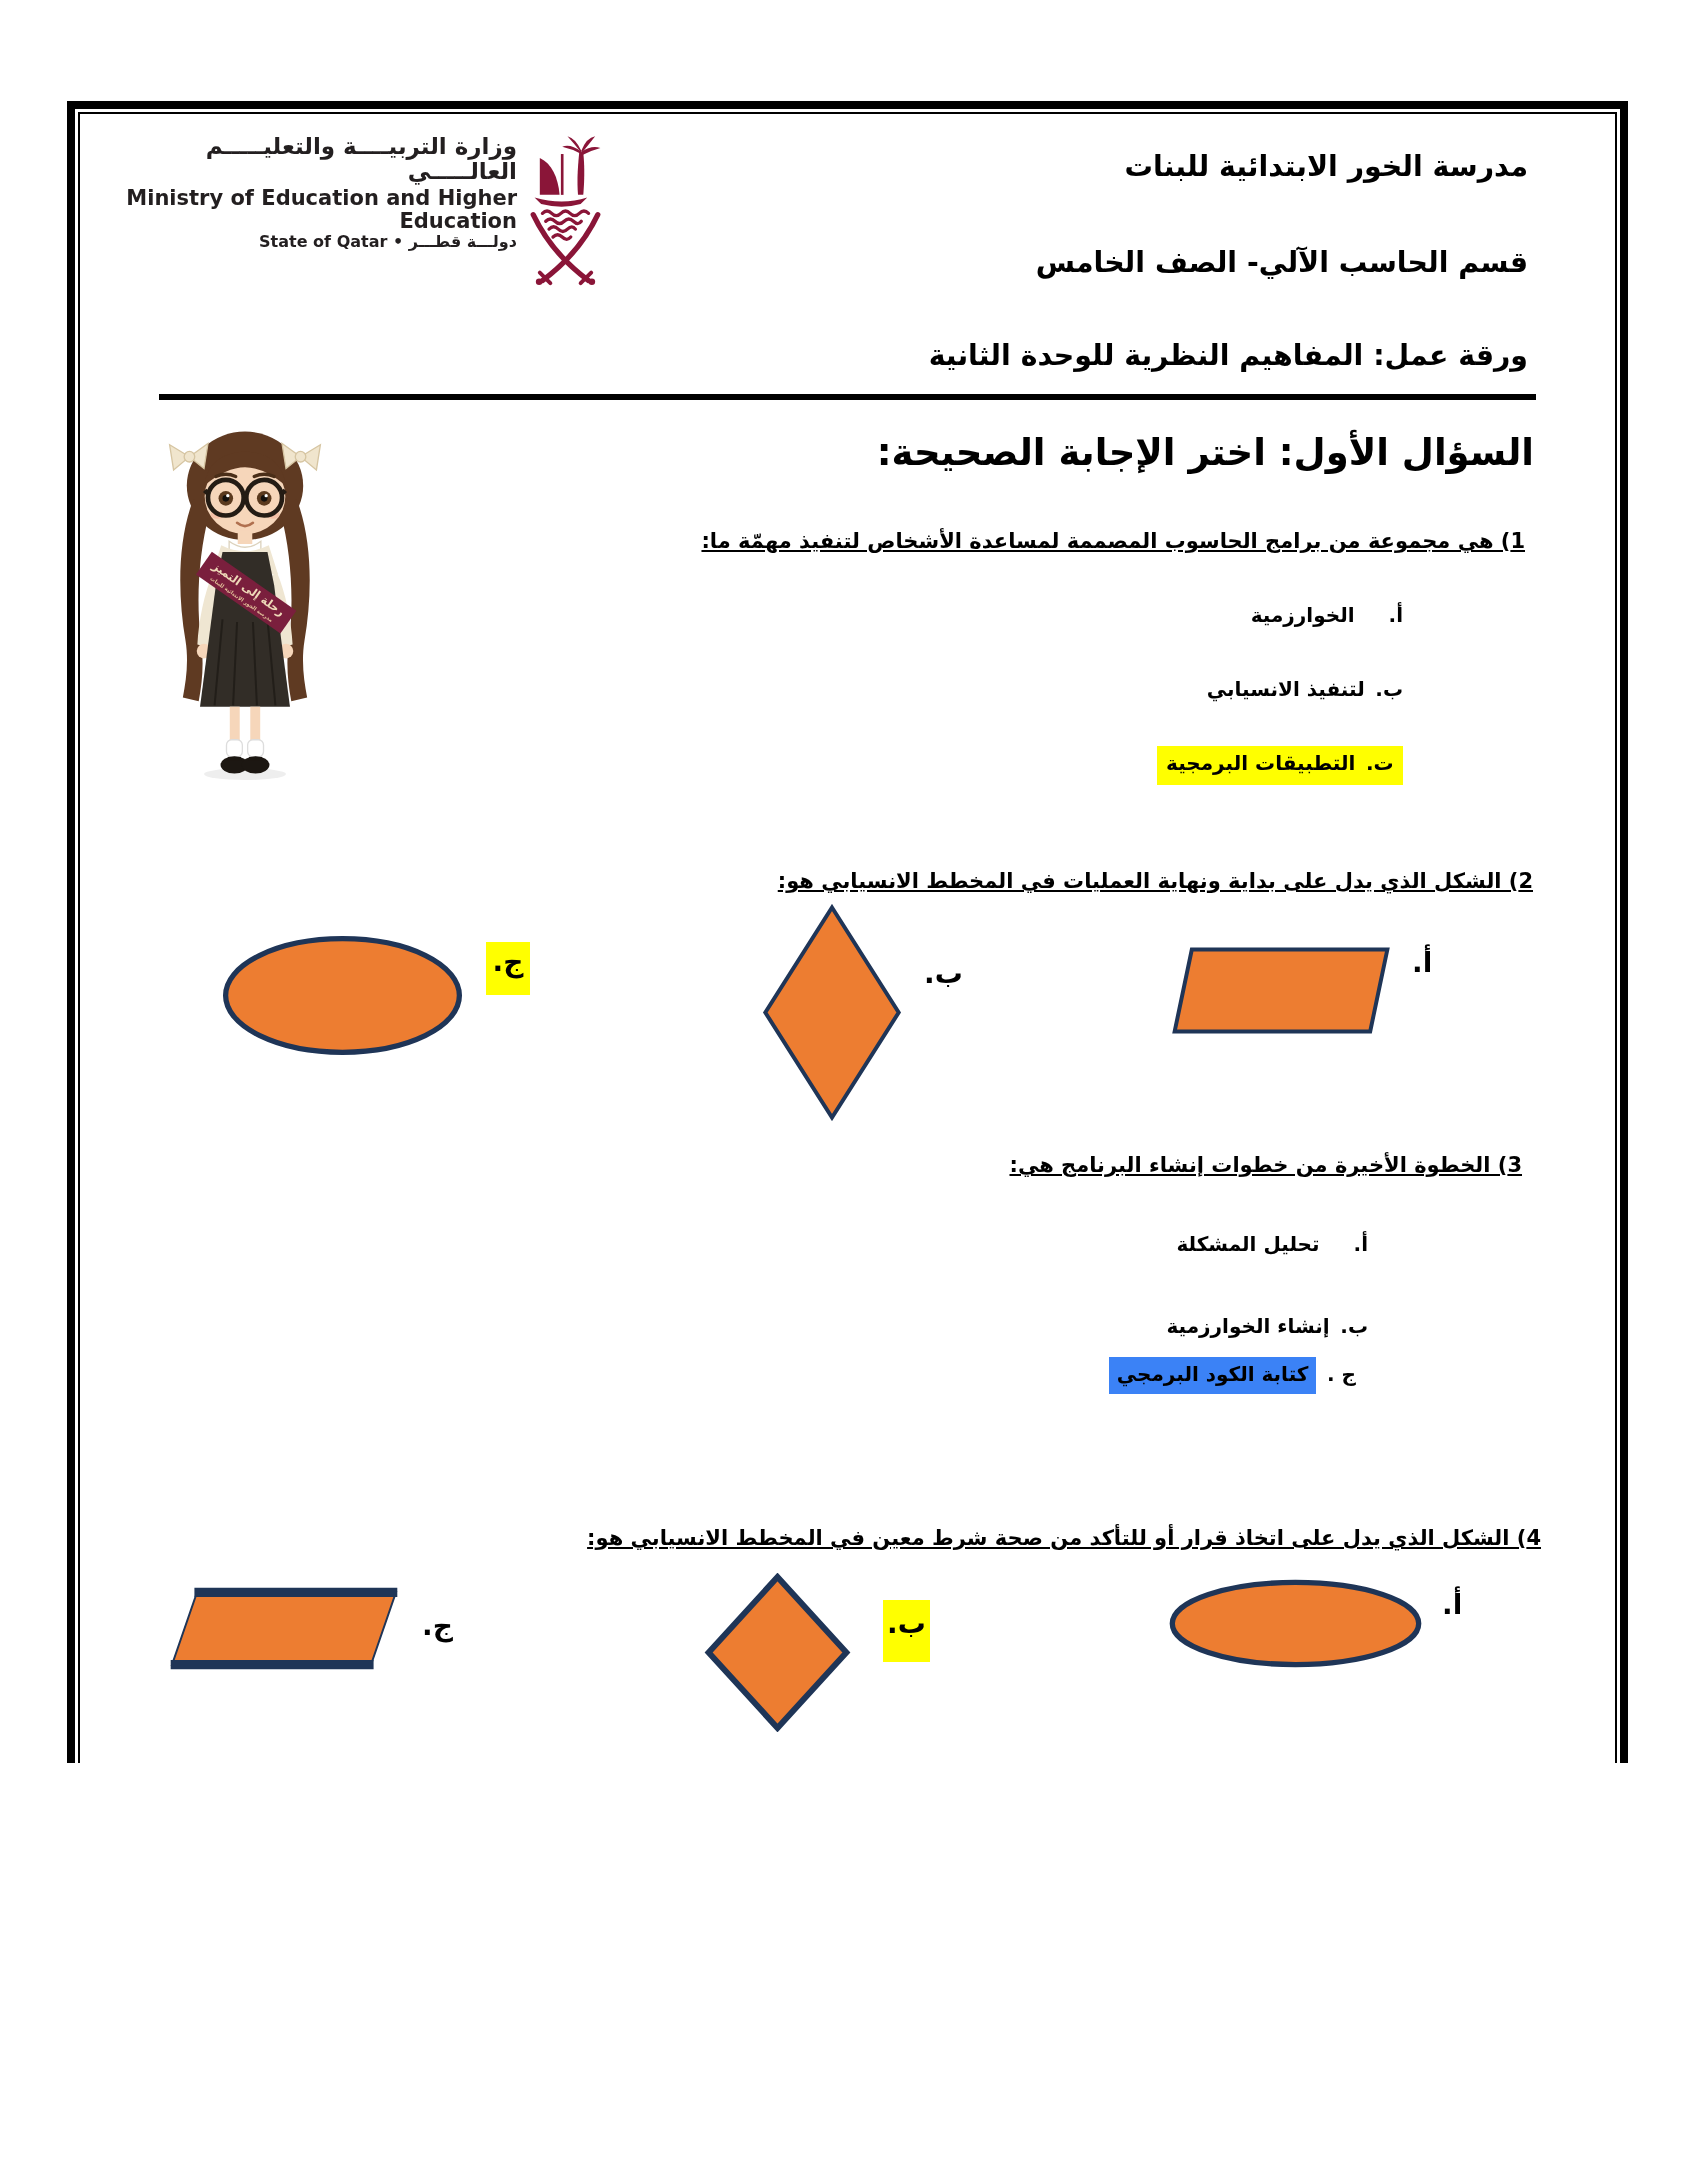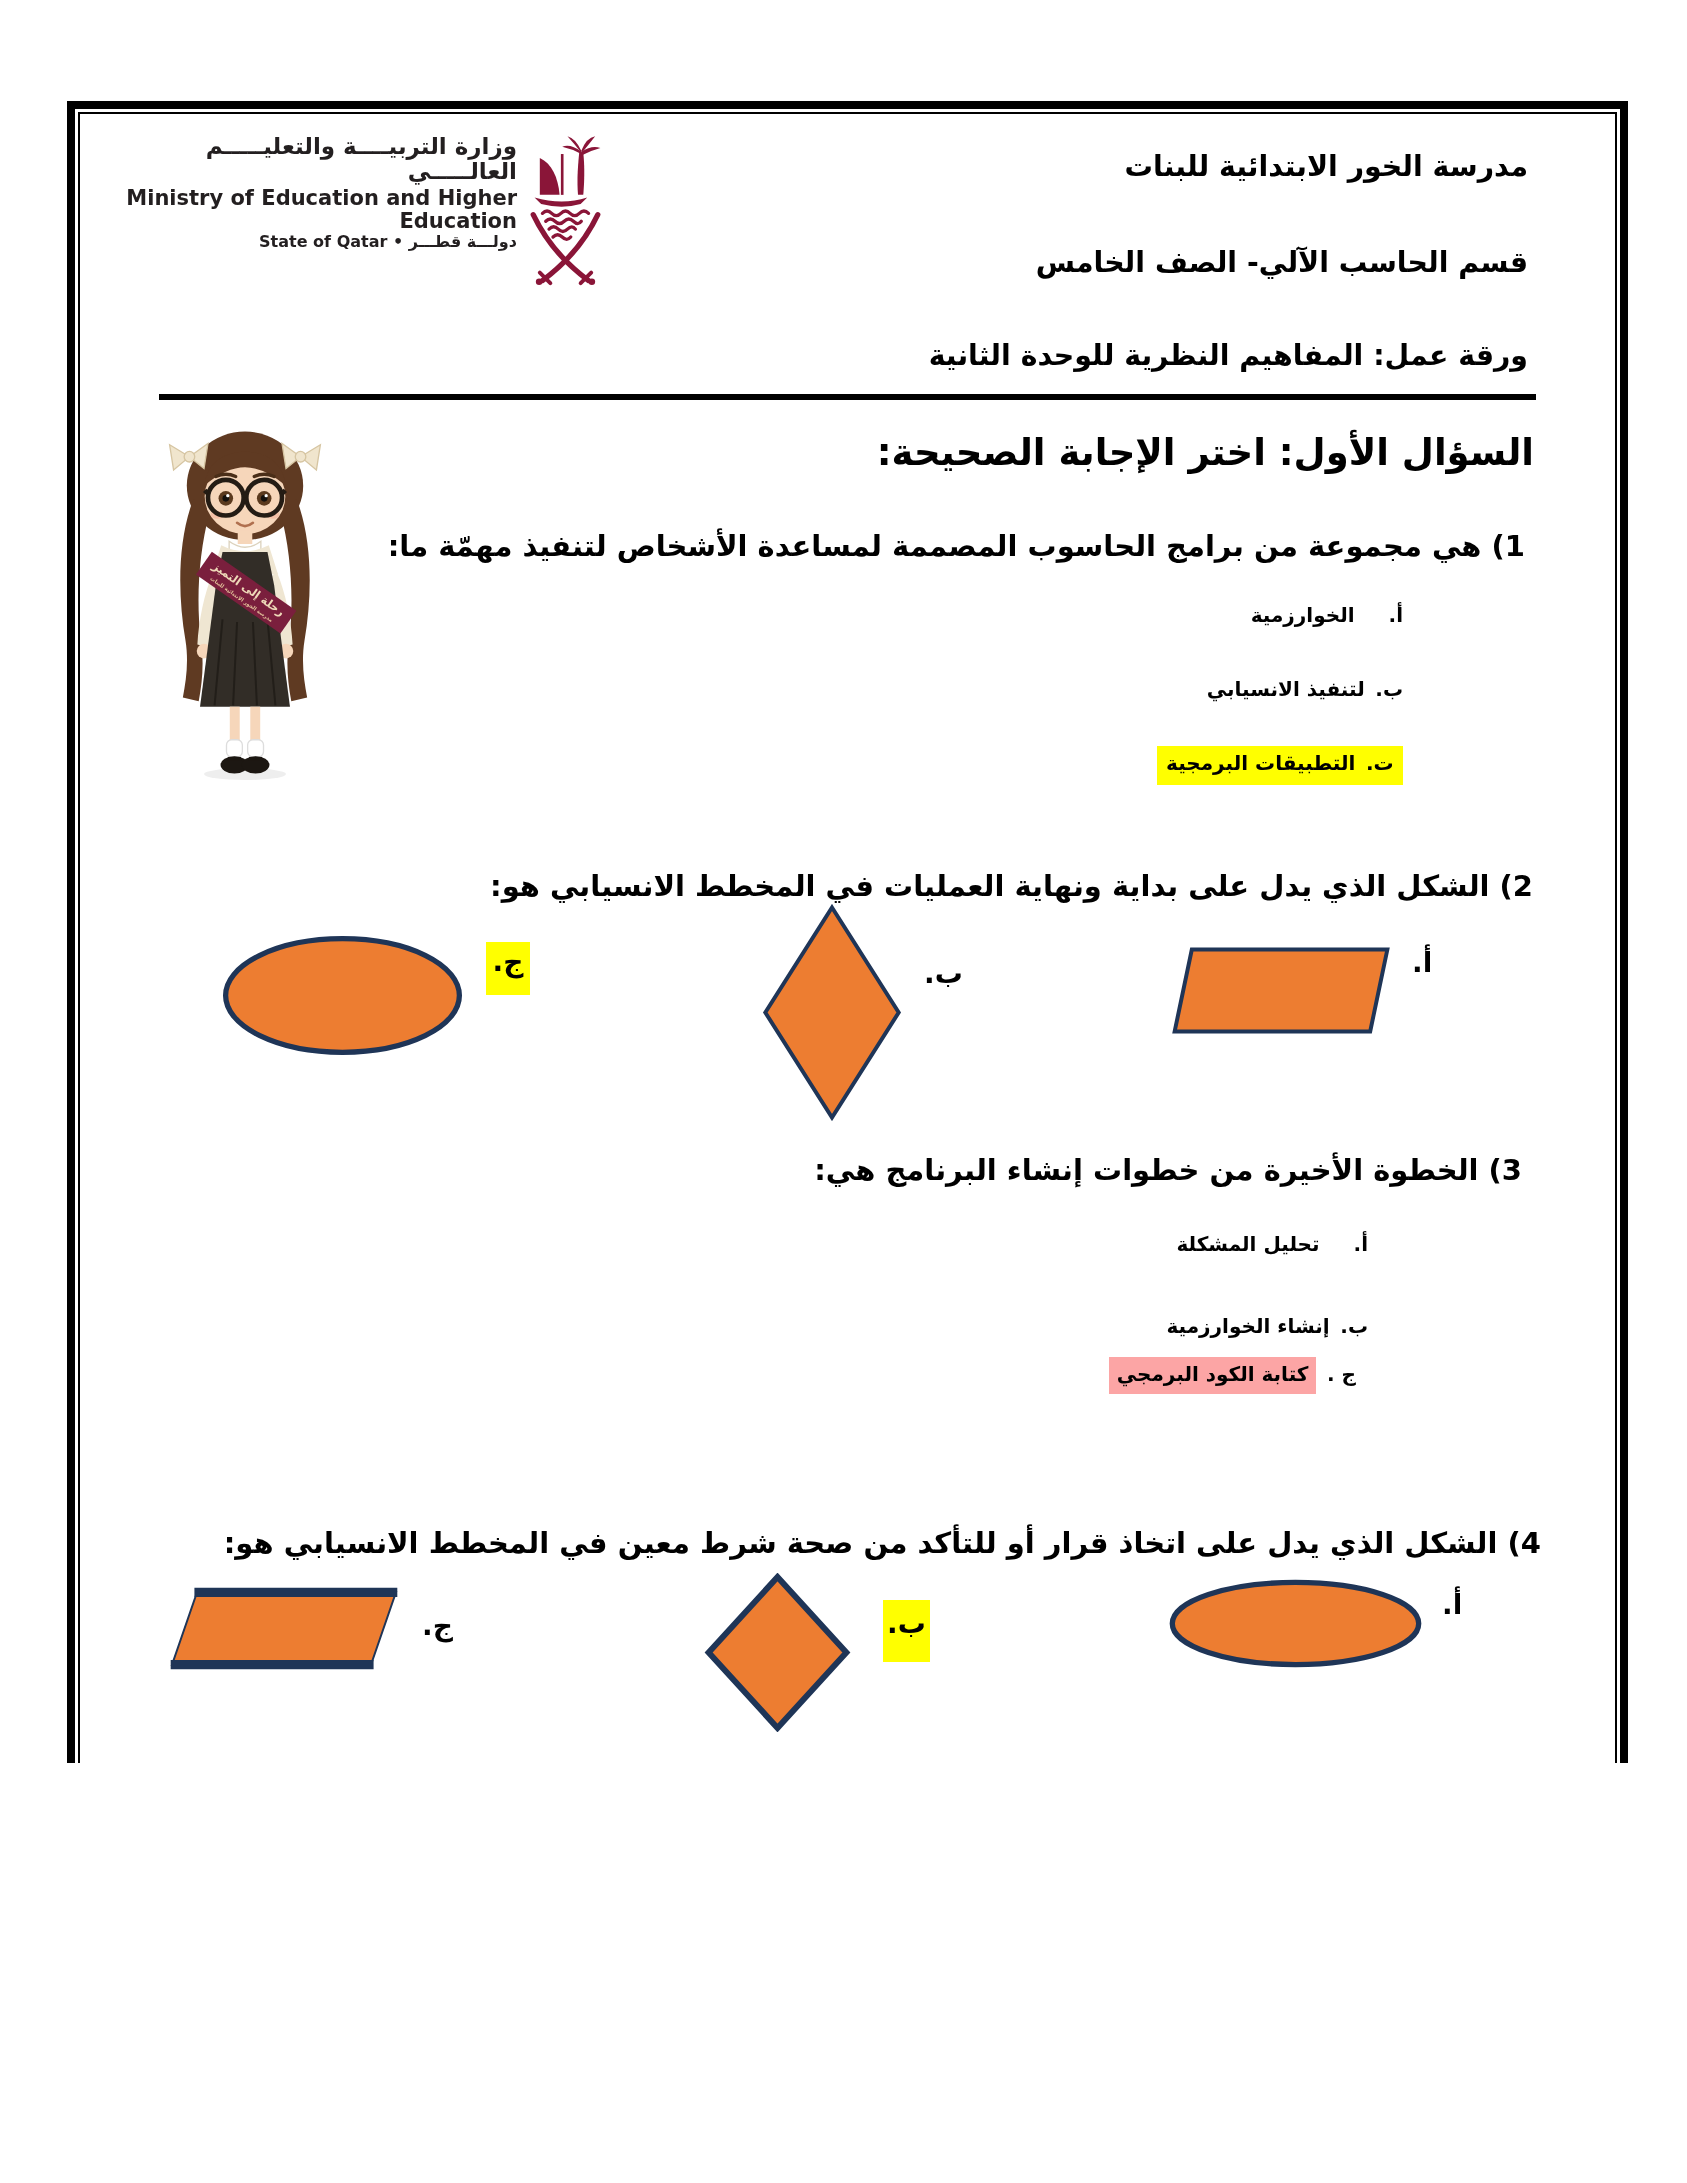--- a/index.html
+++ b/index.html
@@ -12,26 +12,26 @@
   .border-inner{position:absolute;left:3.3px;top:3.3px;right:3.3px;bottom:3.3px;border:2.6px solid #000;}
   
   .logo-text{position:absolute;left:99px;top:134px;width:418px;text-align:right;color:#231f20;line-height:1.1;}
   .logo-ar{font-size:23px;letter-spacing:0;}
   .logo-en{font-size:21px;margin-top:2.6px;}
   .logo-st{font-size:16px;margin-top:0;direction:rtl;}
   
   .hdr{position:absolute;right:159px;font-size:28.4px;direction:rtl;white-space:nowrap;}
   .divider{position:absolute;left:159px;top:394px;width:1377px;height:6px;background:#000;}
   .sec-title{position:absolute;right:153px;top:431px;font-size:37px;direction:rtl;white-space:nowrap;}
-  .q{position:absolute;font-size:29px;direction:rtl;white-space:nowrap;}
+  .q{position:absolute;font-size:21px;direction:rtl;white-space:nowrap;text-decoration:underline;}
   .opt{position:absolute;font-size:20px;direction:rtl;white-space:nowrap;}
   .opt .lbl{margin-left:10.6px;}
   .opt .lbl.w{margin-left:34px;}
   .hl{background:#FFFF00;padding:5.3px 9.3px 9.3px;}
-  .hl-text{background:#fca5a5;padding:5.3px 8px 8px;}
+  .hl-text{background:#3b82f6;padding:5.3px 8px 8px;}
   .shape-label{position:absolute;font-size:28px;direction:rtl;white-space:nowrap;}
   .lbl-box{background:#FFFF00;display:inline-block;padding:2.6px 6.6px 17px;}
   .lbl-box.tall{padding:6.6px 4px 22.5px;}
   .qr-patch{position:absolute;left:1583px;top:2079px;width:105px;height:105px;background:#fff;z-index:6;}
   svg{display:block;}
 </style>
 </head>
 <body>
 
 <div class="page">

